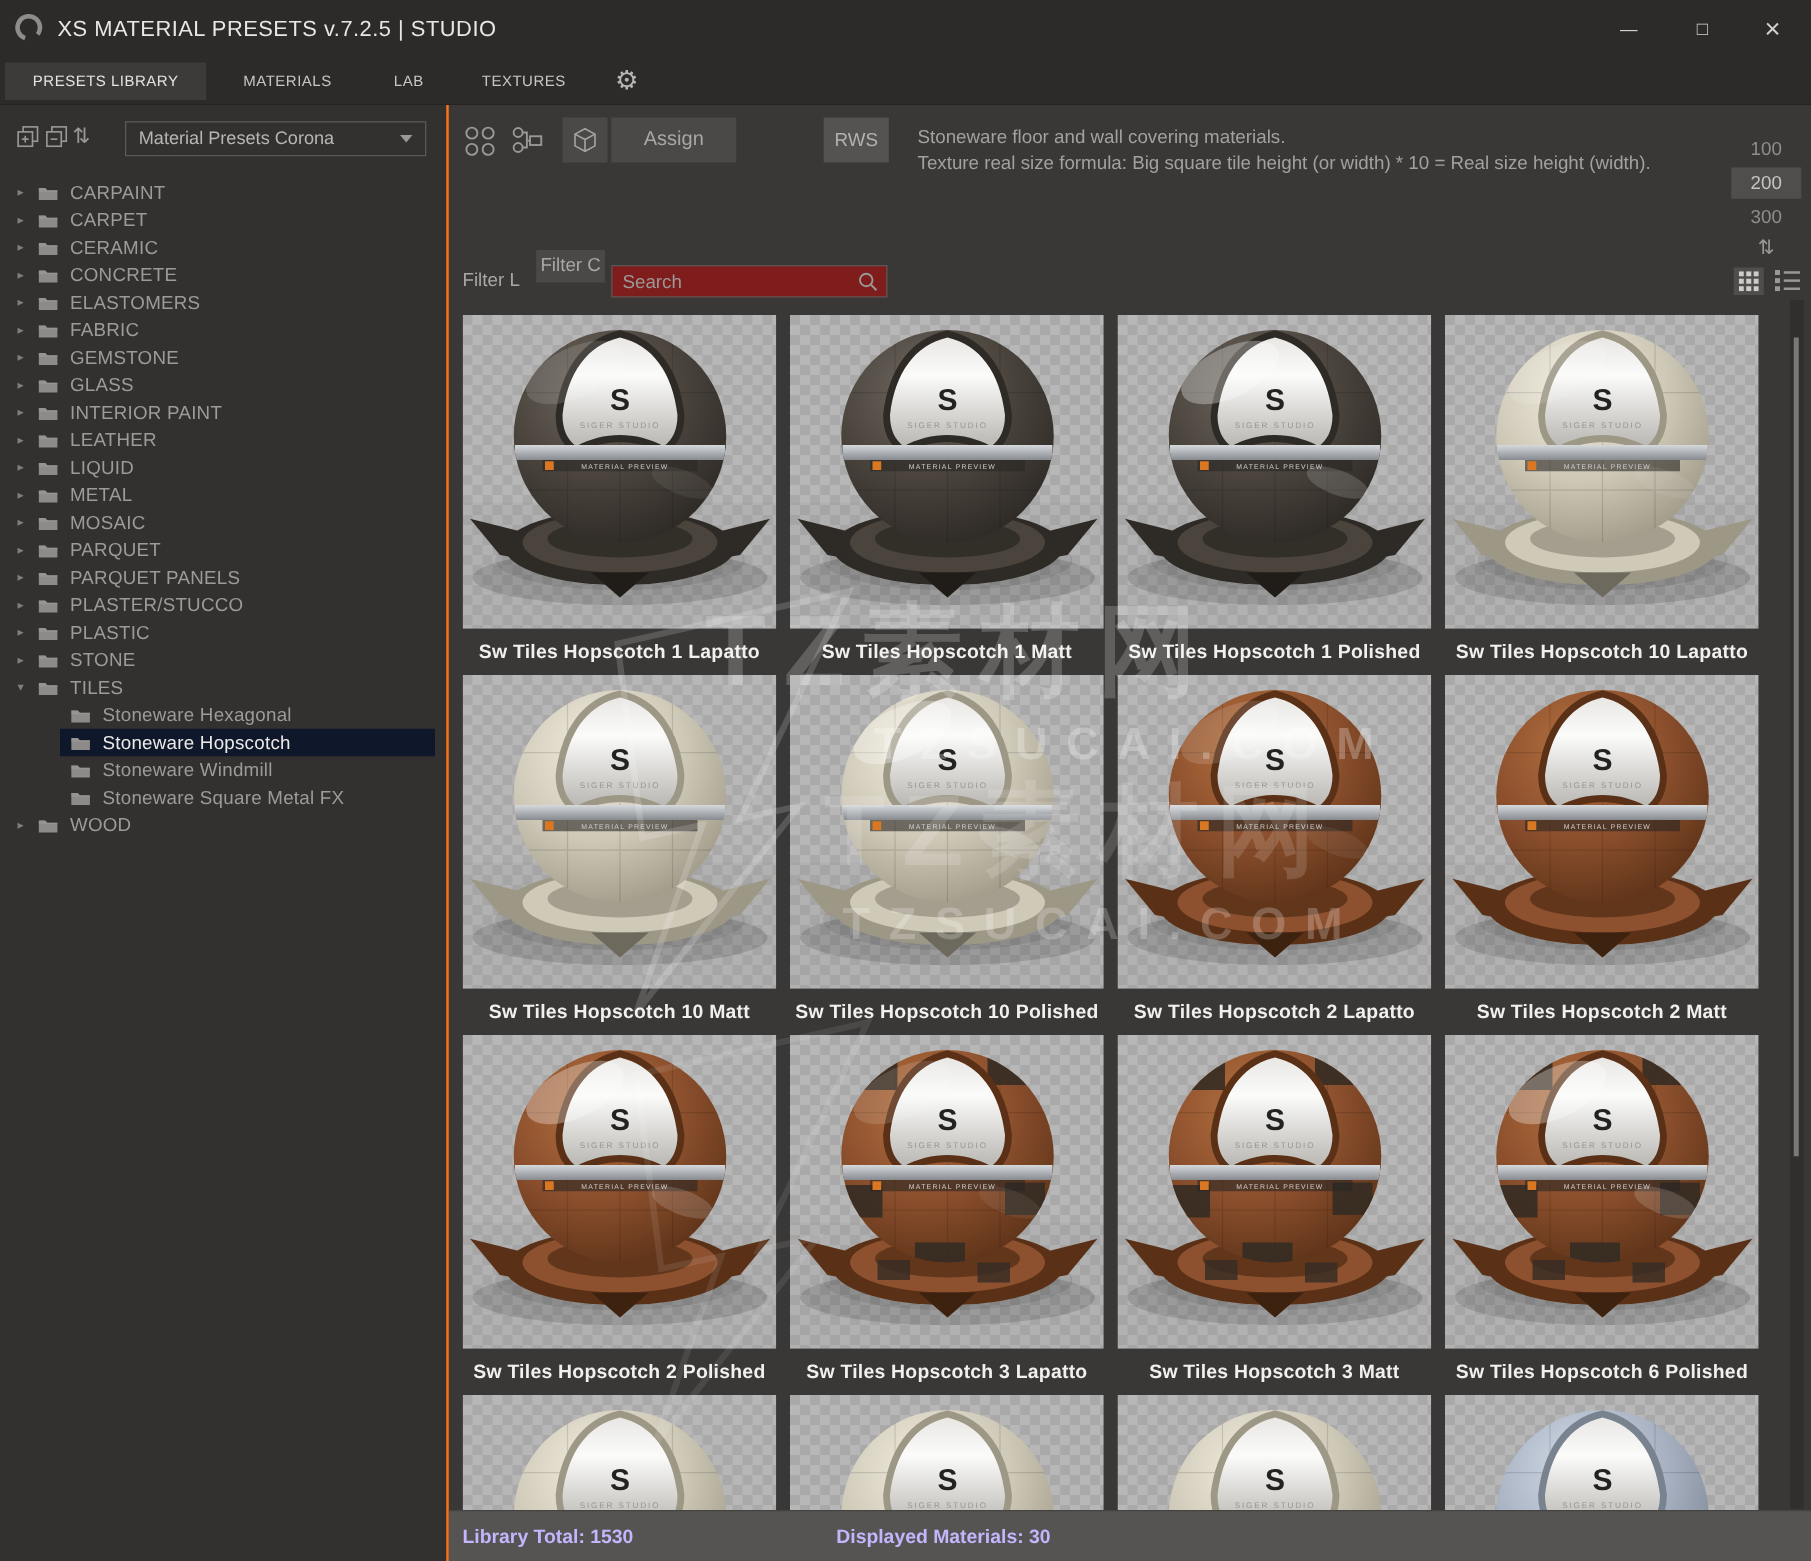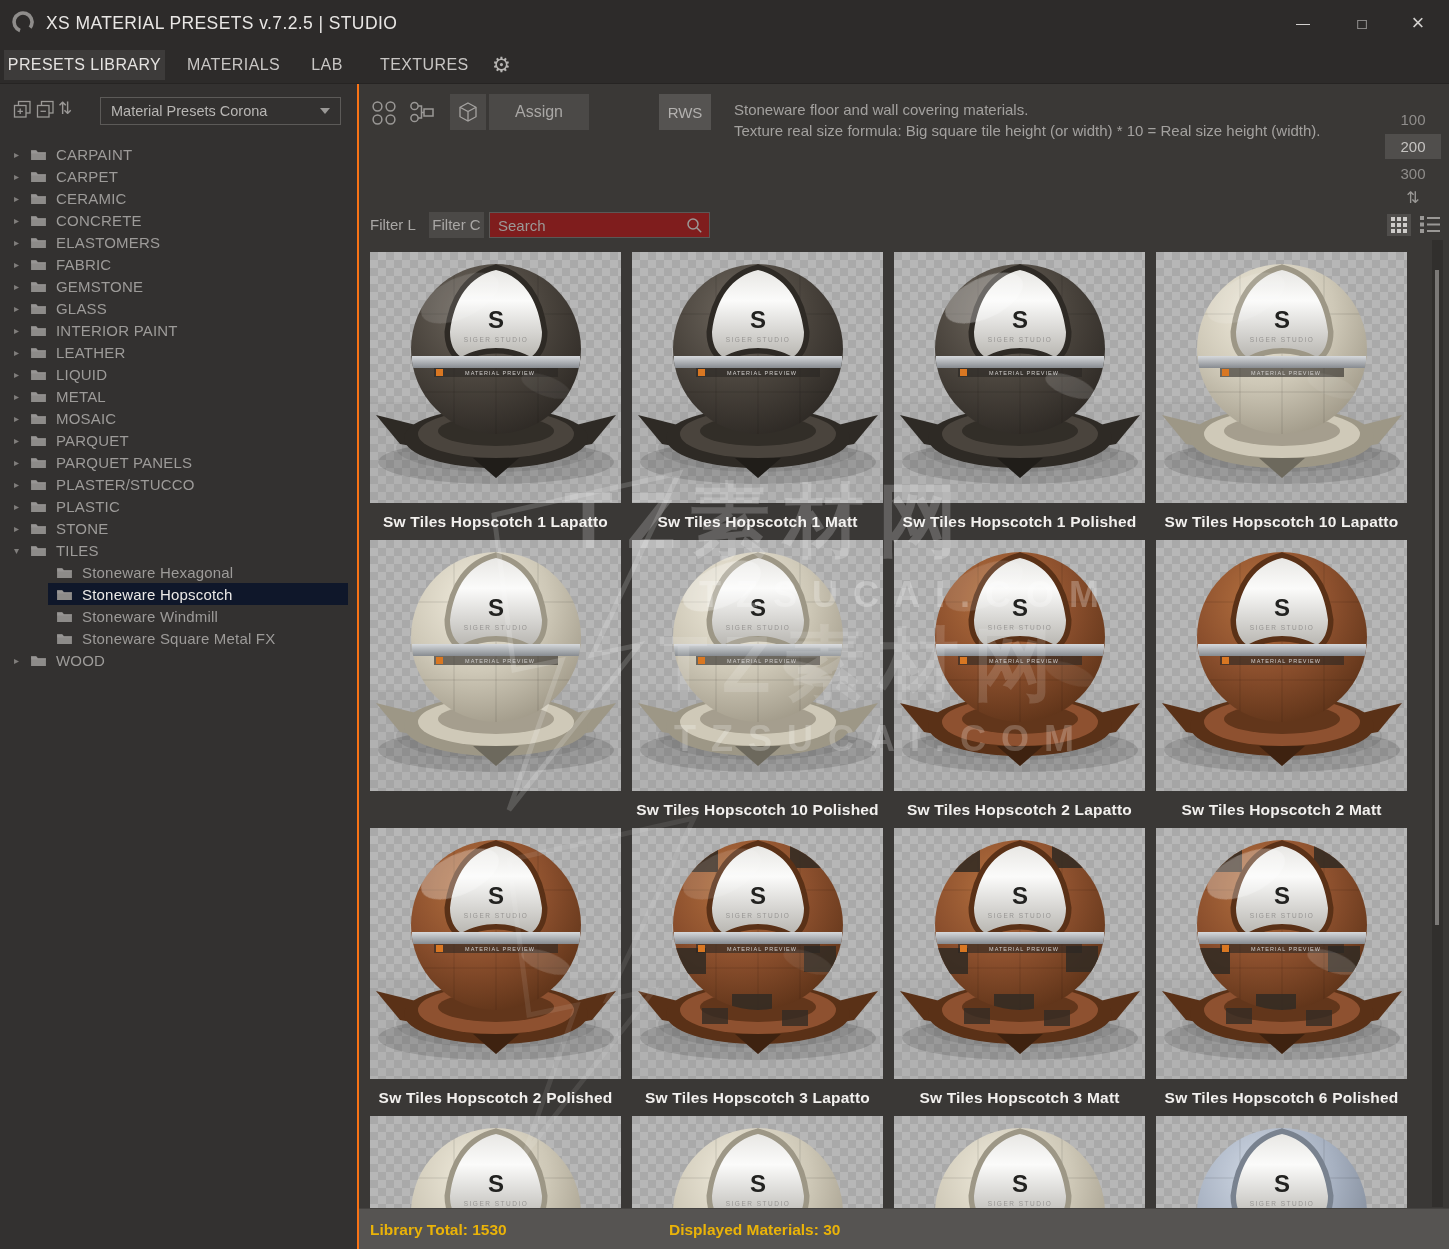--- a/index.html
+++ b/index.html
@@ -11,21 +11,21 @@
   .titlebar { position:absolute; left:0; top:0; width:1449px; height:46px; background:#2d2b2a; }
   .logo { position:absolute; left:10px; top:9px; }
   .win-title { position:absolute; left:46px; top:0; line-height:46px; font-size:17.5px; color:#e9e7e5; letter-spacing:.4px; }
   .win-btn { position:absolute; top:0; width:46px; height:46px; display:flex; align-items:center; justify-content:center; color:#d3d1cf; cursor:default; }
   .win-btn.min { right:123px; font-size:14px; }
   .win-btn.max { right:64px; font-size:15px; }
   .win-btn.close { right:8px; font-size:22px; }
 
   
   .tabbar { position:absolute; left:0; top:46px; width:1449px; height:38px; background:#2d2b2a; border-bottom:1px solid #262423; }
-  .tab { position:absolute; top:4px; height:30px; line-height:30px; text-align:center; font-size:16px; letter-spacing:.4px; color:#c8c6c4; }
+  .tab { position:absolute; top:4px; height:30px; line-height:30px; text-align:center; font-size:12px; letter-spacing:.4px; color:#c8c6c4; }
   .tab.active { background:#3d3b3a; color:#e5e3e1; }
   .tab-gear { position:absolute; left:492px; top:4px; height:30px; line-height:30px; font-size:21px; color:#b7b5b3; }
 
   
   .sidebar { position:absolute; left:0; top:84px; width:357px; bottom:0; background:#333130; }
   .sb-toolbar { position:absolute; left:0; top:0; width:357px; height:52px; }
   .sb-icon-btn { position:absolute; top:16px; width:22px; height:22px; }
   .sb-sort { position:absolute; left:58px; top:14px; font-size:17px; color:#9a9896; }
   .dropdown { position:absolute; left:100px; top:13px; width:241px; height:28px; border:1px solid #5c5a58; display:flex; align-items:center; padding:0 10px; }
   .dropdown-value { font-size:14.5px; color:#b8b6b4; flex:1; }
@@ -51,21 +51,21 @@
   .btn-rws { left:300px; top:10px; width:52px; height:36px; background:#555351; font-size:15px; color:#b3b1af; }
   .descr { position:absolute; left:375px; top:15px; width:680px; font-size:15px; line-height:21px; color:#a3a19f; }
 
   .size-opt { position:absolute; right:8px; width:56px; height:23px; line-height:23px; text-align:center; font-size:15px; color:#8f8d8b; }
   .size-opt.selected { background:#504e4c; color:#c5c3c1; height:25px; line-height:25px; }
   .sort-right { position:absolute; right:8px; width:56px; top:104px; text-align:center; font-size:16px; color:#9a9896; }
   .view-grid { position:absolute; right:38px; top:130px; width:24px; height:22px; background:#504e4c; display:flex; align-items:center; justify-content:center; }
   .view-list { position:absolute; right:9px; top:132px; }
 
   .filter-l { position:absolute; left:11px; top:128px; height:26px; line-height:26px; font-size:15px; color:#a9a7a5; }
-  .filter-c { position:absolute; left:70px; top:128px; width:55px; height:26px; line-height:26px; text-align:center; background:#4b4947; font-size:15px; color:#a9a7a5; }
+  .filter-c { position:absolute; left:70px; top:116px; width:55px; height:26px; line-height:26px; text-align:center; background:#4b4947; font-size:15px; color:#a9a7a5; }
   .search-wrap { position:absolute; left:130px; top:128px; width:221px; height:26px; background:#7f1d1d; border:1px solid #5a5856; }
   .search-wrap input { position:absolute; left:0; top:0; width:100%; height:100%; background:transparent; border:none; outline:none; padding:0 28px 0 8px; font-size:15px; color:#cfcdcb; font-family:"Liberation Sans",sans-serif; }
   .search-wrap input::placeholder { color:#9b9997; opacity:1; }
   .search-ico { position:absolute; right:6px; top:4px; }
 
   
   .grid { position:absolute; left:11px; top:168px; width:1037px; height:956px; overflow:hidden; display:grid; grid-template-columns:repeat(4,251px); column-gap:11px; z-index:1; }
   .card { width:251px; height:288px; }
   .thumb { width:251px; height:251px; }
   .thumb svg { display:block; }
@@ -85,21 +85,21 @@
   .wm-en1 { left:340px; top:334px; font-size:36px; letter-spacing:15px; color:rgba(255,255,255,.26); }
   .wm-cn2 { left:300px; top:372px; font-size:80px; letter-spacing:14px; color:rgba(255,255,255,.14); }
   .wm-en2 { left:315px; top:478px; font-size:36px; letter-spacing:15px; color:rgba(255,255,255,.22); }
   .wm-logo1 { position:absolute; left:95px; top:215px; }
   .wm-logo2 { position:absolute; left:110px; top:560px; opacity:.55; }
 
   
   .scroll-track { position:absolute; right:6px; top:156px; bottom:42px; width:11px; background:#312f2d; z-index:6; }
   .scroll-thumb { position:absolute; left:3px; top:30px; width:4px; height:655px; background:#7b7977; }
   .statusbar { position:absolute; left:0; right:0; bottom:0; height:41px; background:#565452; border-top:1px solid #454341; z-index:7; }
-  .status-text { position:absolute; top:0; line-height:41px; font-weight:bold; font-size:15.5px; color:#eab308; }
+  .status-text { position:absolute; top:0; line-height:41px; font-weight:bold; font-size:15.5px; color:#c4b5fd; }
   .st1 { left:11px; }
   .st2 { left:310px; }
 </style>
 </head>
 <body>
 
 <svg width="0" height="0" style="position:absolute" aria-hidden="true">
   <defs>
     <pattern id="checker" width="16" height="16" patternUnits="userSpaceOnUse">
       <rect width="16" height="16" fill="#b7b7b7"></rect>
@@ -694,20 +694,21 @@
           <rect x="64" y="116" width="124" height="9" fill="#2a2723" opacity=".6"></rect>
           <rect x="66" y="117" width="7" height="7" fill="#d97722"></rect>
           <text x="130" y="123" text-anchor="middle" font-size="5.5" letter-spacing="1" fill="#cfcdcb">MATERIAL PREVIEW</text>
         </g>
         <g class="gloss" clip-path="url(#sphereClip)" fill="#fff">
           <ellipse cx="90" cy="46" rx="42" ry="20" transform="rotate(-25 90 46)"></ellipse>
           <ellipse cx="176" cy="134" rx="26" ry="10" transform="rotate(20 176 134)" opacity=".5"></ellipse>
         </g>
       </svg>
     </div>
+    <div class="card-label">Sw Tiles Hopscotch 10 Matt</div>
   </div>
       <div class="card finish-polished" style="--main: #cfc9b8; --dark: #9d9786;">
     <div class="thumb">
       <svg width="251" height="251" viewBox="0 0 251 251">
         <rect x="0" y="0" width="251" height="251" fill="url(#checker)"></rect>
         <rect x="0" y="150" width="251" height="101" fill="#8f8f8f" opacity=".12"></rect>
         <ellipse cx="126" cy="210" rx="118" ry="22" fill="#000" opacity=".13"></ellipse>
         <ellipse cx="126" cy="196" rx="100" ry="24" fill="#000" opacity=".08"></ellipse>
         <polygon class="f-dark" points="6,163 98,186 98,204 30,192"></polygon>
         <polygon class="f-dark" points="246,163 154,186 154,204 222,192"></polygon>

